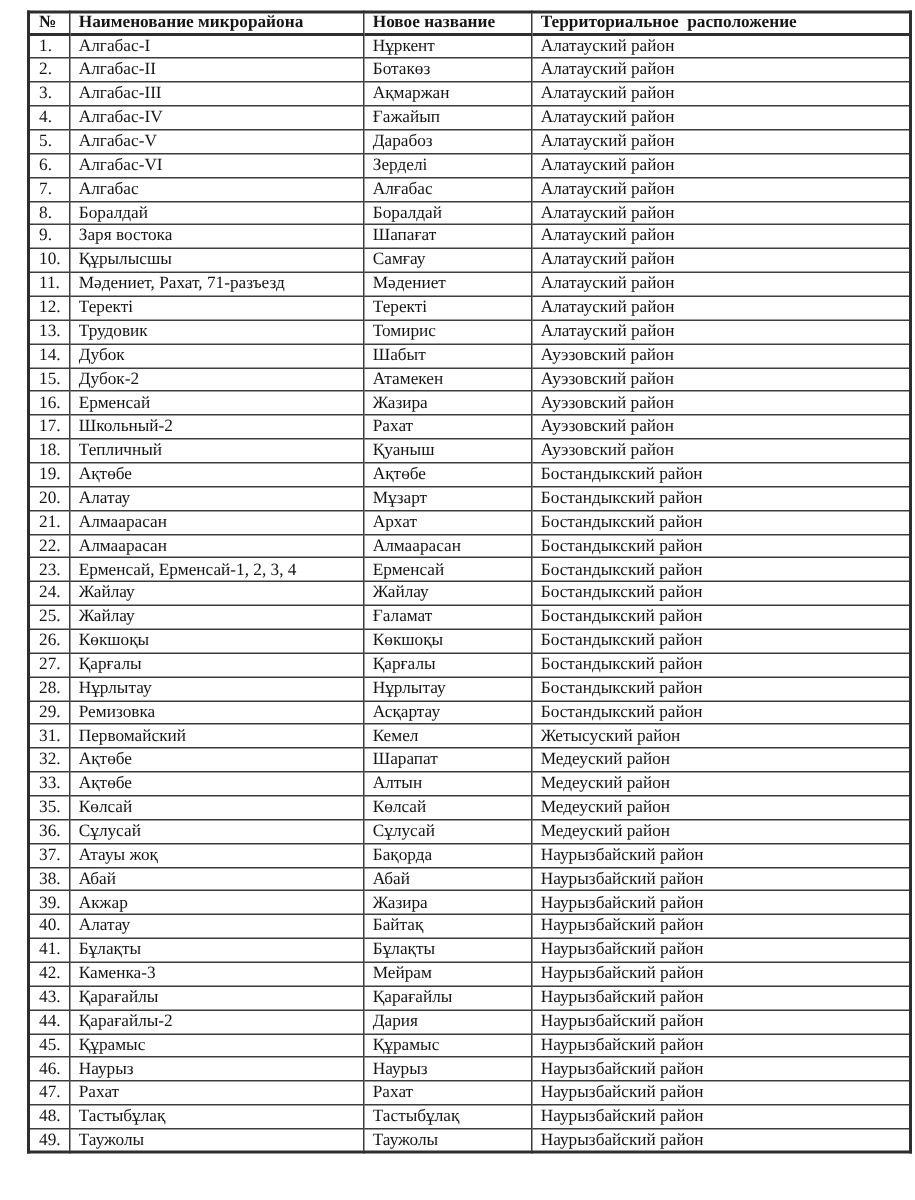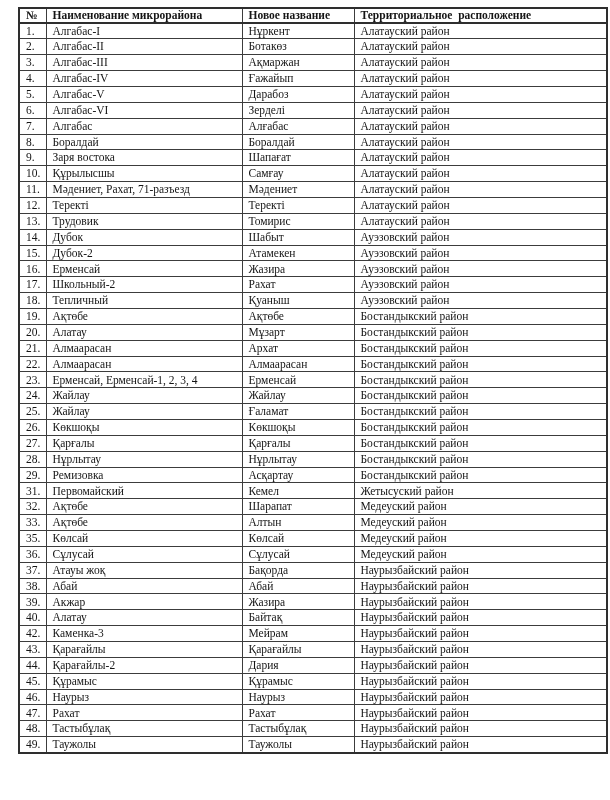--- a/index.html
+++ b/index.html
@@ -286,20 +286,26 @@
           <td>Жазира</td>
           <td>Наурызбайский район</td>
         </tr>
         <tr>
           <td>40.</td>
           <td>Алатау</td>
           <td>Байтақ</td>
           <td>Наурызбайский район</td>
         </tr>
         <tr>
+          <td>41.</td>
+          <td>Бұлақты</td>
+          <td>Бұлақты</td>
+          <td>Наурызбайский район</td>
+        </tr>
+        <tr>
           <td>42.</td>
           <td>Каменка-3</td>
           <td>Мейрам</td>
           <td>Наурызбайский район</td>
         </tr>
         <tr>
           <td>43.</td>
           <td>Қарағайлы</td>
           <td>Қарағайлы</td>
           <td>Наурызбайский район</td>

